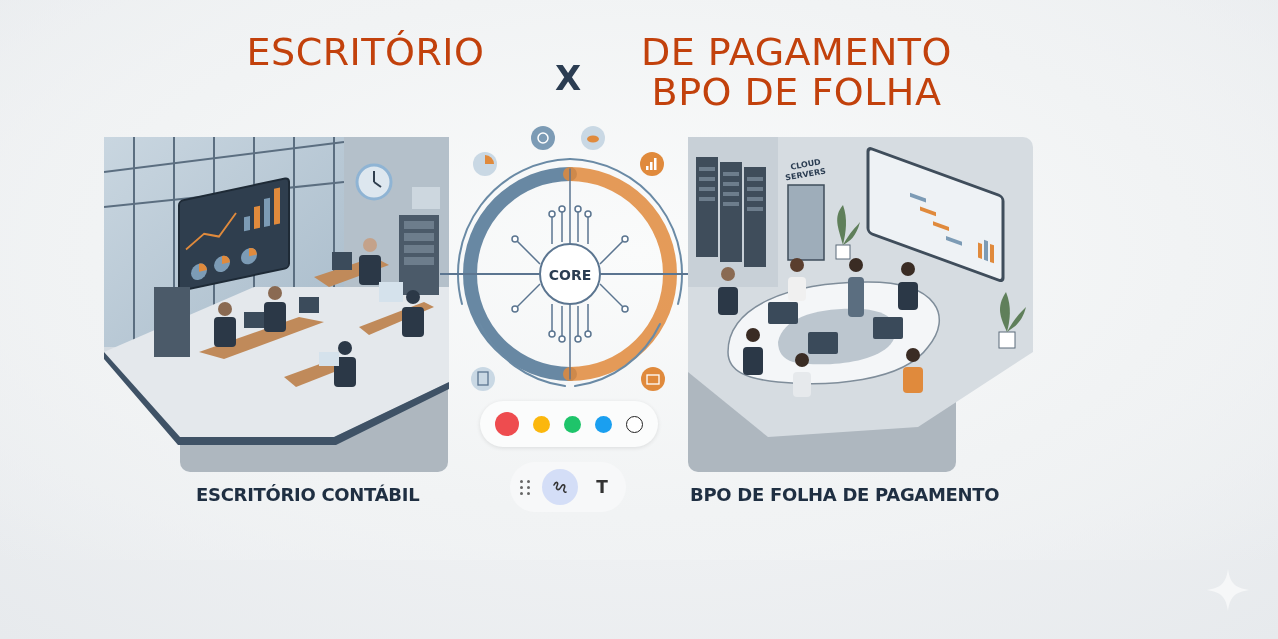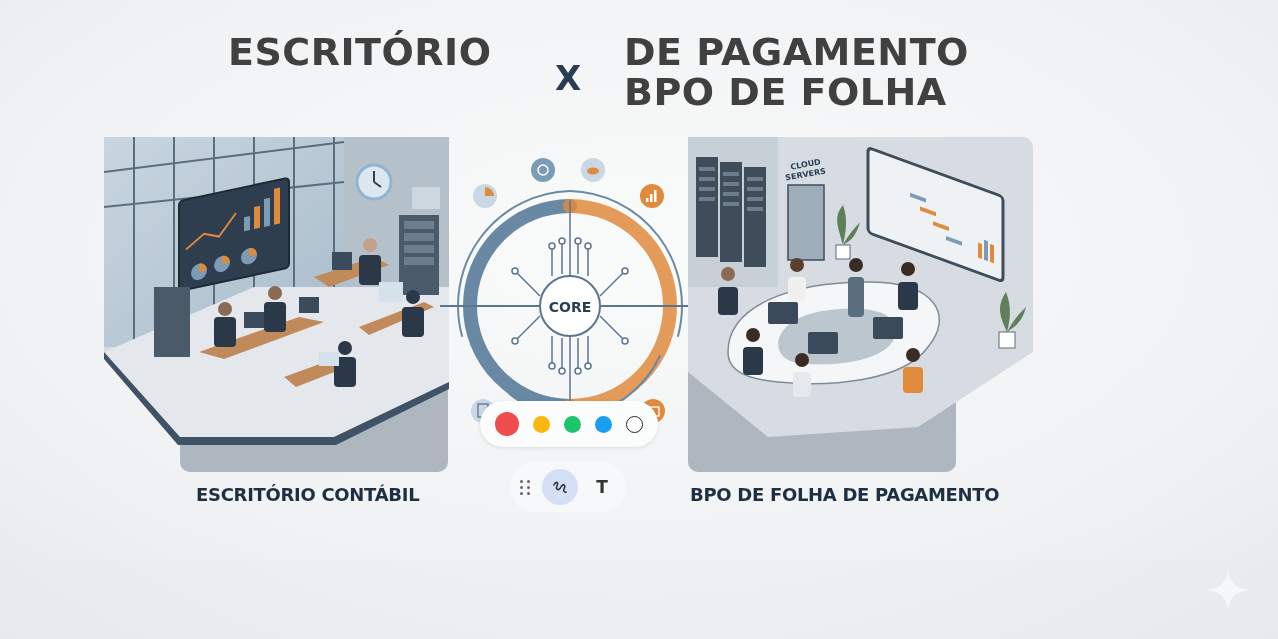--- a/index.html
+++ b/index.html
@@ -3,38 +3,38 @@
 <meta charset="utf-8">
 <style>
   html,body{margin:0;padding:0;}
   body{width:1278px;height:639px;overflow:hidden;position:relative;
     background:radial-gradient(ellipse at 50% 40%, #f6f7f8 0%, #eef0f2 55%, #e7eaed 100%);
     font-family:"Liberation Sans", sans-serif;}
   .canvas{position:absolute;left:0;top:0;width:1278px;height:639px;}
   .stage{position:absolute;left:0;top:0;width:1278px;height:560px;
     background:radial-gradient(ellipse at 50% 45%, #fafbfb 0%, #f1f3f4 60%, rgba(236,239,241,0) 100%);}
 
-  .title-block{position:absolute;top:32px;color:#404040;font-weight:700;font-size:38px;line-height:40px;
-    text-align:left;letter-spacing:0.5px;font-family:"DejaVu Sans", sans-serif;}
+  .title-block{position:absolute;top:32px;color:#c2410c;font-weight:400;font-size:38px;line-height:40px;
+    text-align:center;letter-spacing:0.5px;font-family:"DejaVu Sans", sans-serif;}
   .title-left{left:228px;width:275px;}
   .title-right{left:624px;width:345px;}
   .title-x{position:absolute;left:548px;top:58px;width:40px;text-align:center;color:#2b3d52;
     font-weight:700;font-size:34px;font-family:"DejaVu Sans", sans-serif;}
 
   .panel{position:absolute;top:137px;width:345px;height:335px;}
   .panel-left{left:104px;}
   .panel-right{left:688px;}
   .panel svg{display:block;}
 
   .caption{position:absolute;top:484px;color:#1f2f42;font-weight:700;font-size:18px;
     font-family:"DejaVu Sans", sans-serif;letter-spacing:-0.3px;}
   .caption-left{left:196px;}
   .caption-right{left:690px;}
 
-  .core-diagram{position:absolute;left:440px;top:156px;width:260px;height:270px;text-align:center;}
+  .core-diagram{position:absolute;left:440px;top:124px;width:260px;height:270px;text-align:center;}
 
   .color-bar{position:absolute;left:480px;top:401px;width:178px;height:46px;background:#fbfcfc;
     border-radius:23px;box-shadow:0 1px 4px rgba(0,0,0,0.10);display:flex;align-items:center;
     justify-content:space-around;padding:0 8px;box-sizing:border-box;}
   .swatch{border-radius:50%;cursor:pointer;}
   .sw-red{width:24px;height:24px;}
   .sw-sm{width:17px;height:17px;}
   .sw-white{width:17px;height:17px;box-sizing:border-box;border:1.6px solid #222;background:#fff;}
 
   .tool-bar{position:absolute;left:510px;top:462px;width:116px;height:50px;background:#f7f8f9;

